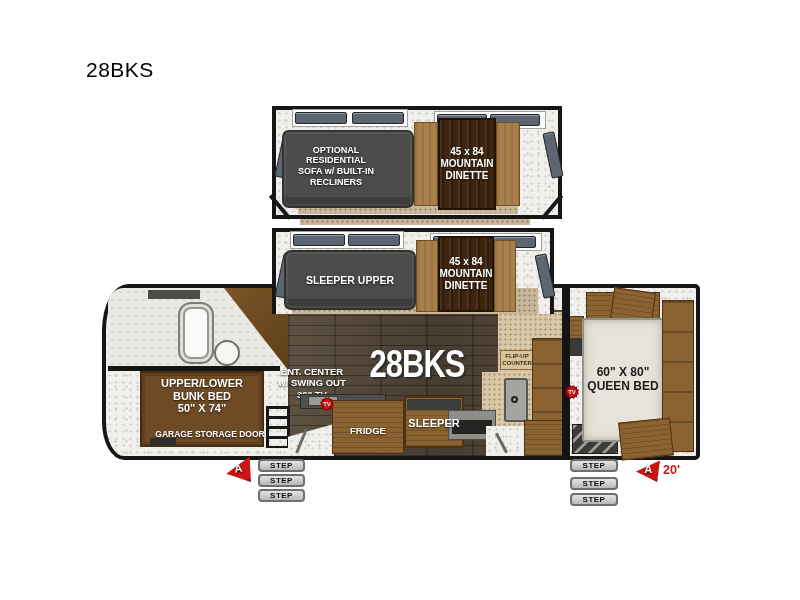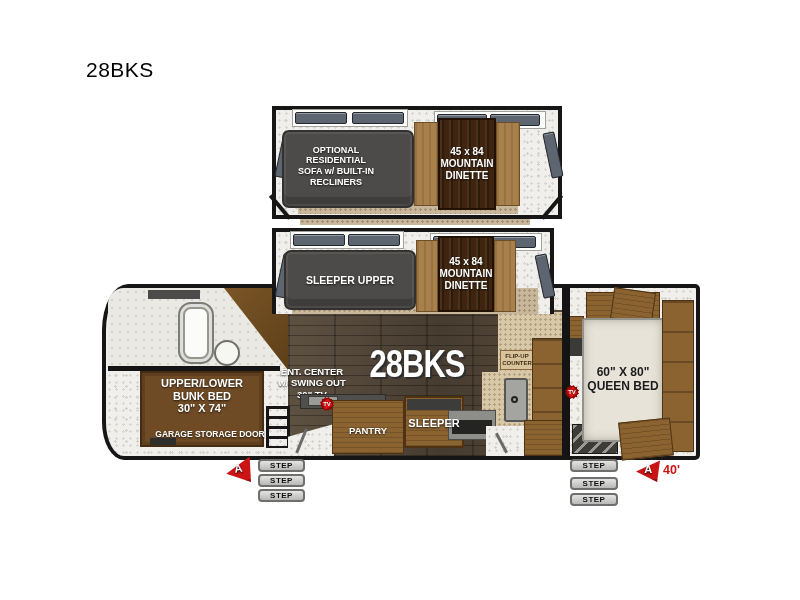--- a/index.html
+++ b/index.html
@@ -52,21 +52,21 @@
 <div class="abs bathfloor" style="left:108px;top:288px;width:168px;height:80px;border-radius:16px 0 0 0;z-index:2;"></div>
 <div class="abs" style="left:148px;top:290px;width:52px;height:9px;background:#4c4b49;z-index:2;"></div>
 <div class="abs" style="left:224px;top:288px;width:64px;height:82px;background:linear-gradient(135deg,#7a5527,#5d3f18);clip-path:polygon(0 0,100% 0,100% 100%);z-index:2;"></div>
 <div class="abs tub" style="left:178px;top:302px;width:36px;height:62px;z-index:2;"></div>
 <div class="abs toilet" style="left:214px;top:340px;width:26px;height:26px;z-index:2;"></div>
 <div class="abs wall" style="left:108px;top:366px;width:172px;height:5px;z-index:2;"></div>
 
 <div class="abs" style="left:140px;top:371px;width:124px;height:76px;background:#6f4b25;border:2px solid #452b10;box-shadow:inset 0 0 0 3px rgba(0,0,0,.15);z-index:2;"></div>
 <div class="abs lbl" style="left:142px;top:375px;width:120px;height:42px;font-size:11px;z-index:3;">UPPER/LOWER
 BUNK BED
-30" X 74"</div>
+50" X 74"</div>
 <div class="abs lbl" style="left:142px;top:428px;width:136px;height:12px;font-size:8.5px;z-index:3;">GARAGE STORAGE DOOR</div>
 <div class="abs" style="left:150px;top:438px;width:26px;height:7px;background:#2e2e2c;z-index:3;"></div>
 <div class="abs ladder" style="left:266px;top:406px;width:24px;height:42px;z-index:3;"></div>
 
 <div class="abs plank" style="left:288px;top:310px;width:276px;height:146px;z-index:2;"></div>
 <div class="abs speckle" style="left:288px;top:424px;width:46px;height:32px;clip-path:polygon(0 40%,100% 0,100% 100%,0 100%);z-index:3;"></div>
 <div class="abs leaf" style="left:300px;top:428px;height:26px;transform:rotate(22deg);z-index:3;"></div>
 
 <div class="abs logo" style="left:322px;top:344px;width:190px;height:40px;z-index:3;">28BKS</div>
 <div class="abs lbl" style="left:252px;top:366px;width:120px;height:34px;font-size:9.5px;z-index:3;">ENT. CENTER
@@ -76,21 +76,21 @@
 <div class="abs star" style="left:319px;top:396px;width:16px;height:16px;">
   <i></i>
     <i class="r30"></i>
     <i class="r60"></i>
     <b>TV</b>
 </div>
 
 <div class="abs slab" style="left:300px;top:394px;width:86px;height:15px;z-index:3;"></div>
 <div class="abs" style="left:308px;top:396px;width:30px;height:10px;background:#9a9a96;border:1px solid #3a3a38;z-index:3;"></div>
 <div class="abs wood" style="left:332px;top:400px;width:72px;height:54px;z-index:3;"></div>
-<div class="abs lbl" style="left:334px;top:424px;width:68px;height:13px;font-size:9.5px;z-index:4;">PANTRY</div>
+<div class="abs lbl" style="left:334px;top:424px;width:68px;height:13px;font-size:9.5px;z-index:4;">FRIDGE</div>
 <div class="abs wood" style="left:404px;top:396px;width:60px;height:52px;border-width:2px;z-index:3;"></div>
 <div class="abs" style="left:407px;top:399px;width:54px;height:11px;background:#3c3c3a;z-index:3;"></div>
 <div class="abs lbl" style="left:406px;top:416px;width:56px;height:15px;font-size:11px;z-index:4;">SLEEPER</div>
 <div class="abs" style="left:448px;top:410px;width:48px;height:30px;background:#8d8d8a;border:1px solid #4c4c4a;z-index:3;"></div>
 <div class="abs" style="left:452px;top:420px;width:40px;height:14px;background:#242422;z-index:3;"></div>
 
 <div class="abs tan" style="left:498px;top:312px;width:66px;height:64px;z-index:2;"></div>
 <div class="abs tan" style="left:482px;top:372px;width:52px;height:56px;z-index:2;"></div>
 <div class="abs" style="left:500px;top:350px;width:34px;height:20px;background:#d8c49c;border:1px solid #8a6a3e;z-index:3;"></div>
 <div class="abs lbl brown" style="left:500px;top:350px;width:34px;height:20px;font-size:6px;z-index:4;">FLIP-UP
@@ -171,13 +171,13 @@
 <div class="abs step" style="left:570px;top:493px;width:48px;height:13px;">STEP</div>
 
 <div class="abs amark" style="left:226px;top:458px;width:26px;height:26px;transform:rotate(-10deg);">
   <span class="tri"></span>
   <b>A</b>
 </div>
 <div class="abs amark" style="left:636px;top:460px;width:24px;height:22px;">
   <span class="tri"></span>
   <b>A</b>
 </div>
-<div class="abs red" style="left:663px;top:463px;font-size:12.5px;z-index:6;">40'</div>
+<div class="abs red" style="left:663px;top:463px;font-size:12.5px;z-index:6;">20'</div>
 
 </body></html>

